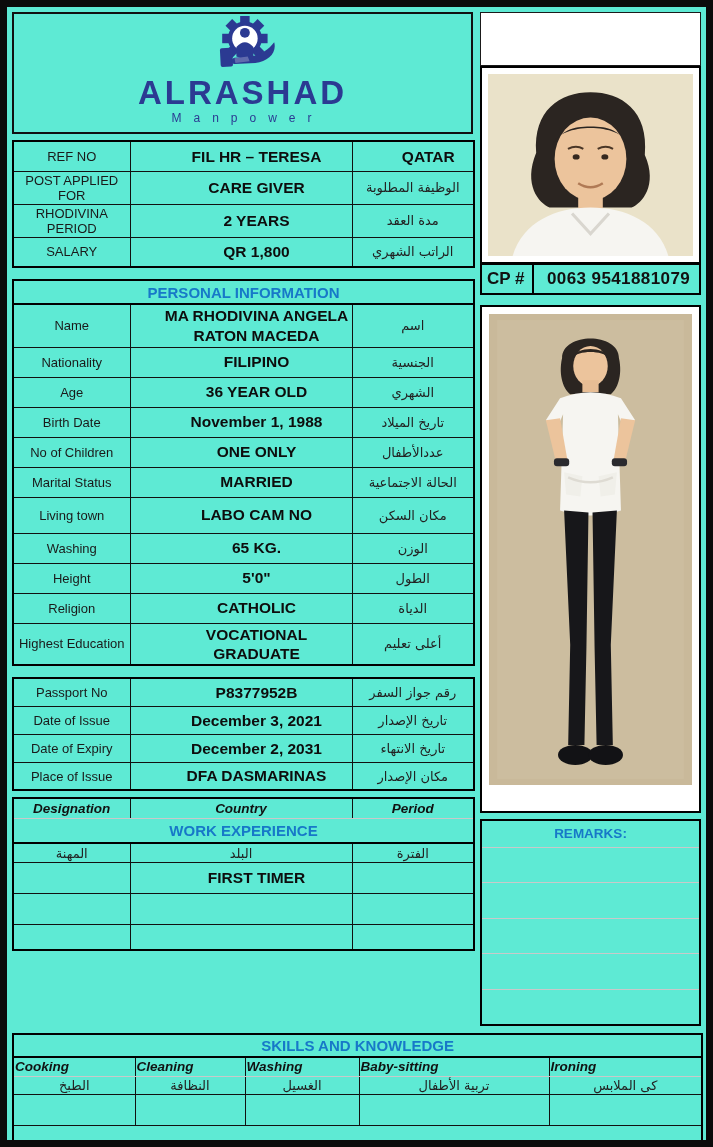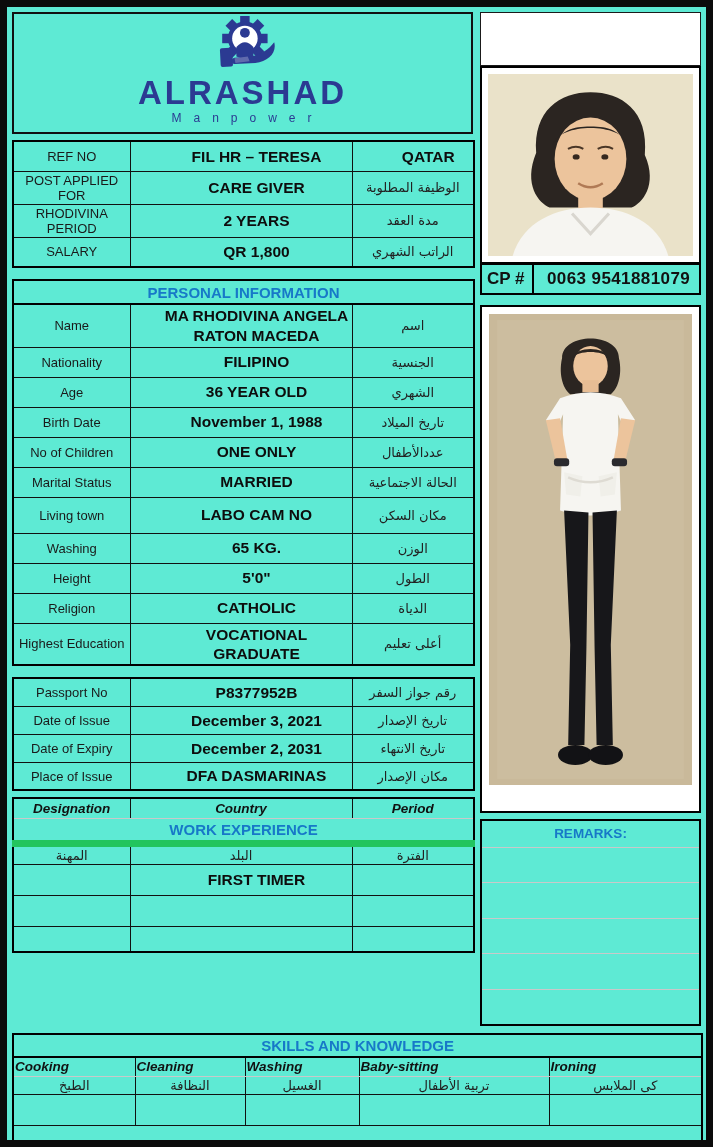--- a/index.html
+++ b/index.html
@@ -26,21 +26,21 @@
   .sec-title{color:#1778c8;font-weight:800;font-size:15px;text-align:center;height:24px;
              border-bottom:2px solid #000;}
   .lbl{font-size:13px;text-align:center;color:#1a1a1a;}
   .val{font-weight:800;font-size:15.5px;text-align:center;color:#0d0d0d;line-height:1.25;padding-left:32px;}
   .ar{font-size:13px;text-align:center;font-family:"DejaVu Sans",sans-serif;color:#222;}
   .h30 td{height:30px;} .h28 td{height:28px;} .h43 td{height:43px;} .h36 td{height:36px;}
 
   
   .wk-h{font-weight:800;font-style:italic;font-size:13.5px;text-align:center;height:20px;
         border-bottom:1px solid #c9c9c9;}
-  .wk-ar{height:19px;border-top:7px solid #22c55e;}
+  .wk-ar{height:19px;border-top:2px solid #22c55e;}
   .wk-row td{height:31px;}
   .wk-row-s td{height:26px;}
   .skills-table{width:689px;margin-top:7px;}
   .sk-h{font-weight:800;font-style:italic;font-size:13.5px;text-align:left;height:19px;
         border-bottom:1px solid #c9c9c9;}
   .sk-ar{height:18px;border-top:1px solid #c9c9c9;}
   .sk-empty td{height:31px;}
   .sk-bottom td{height:21px;}
 
   

